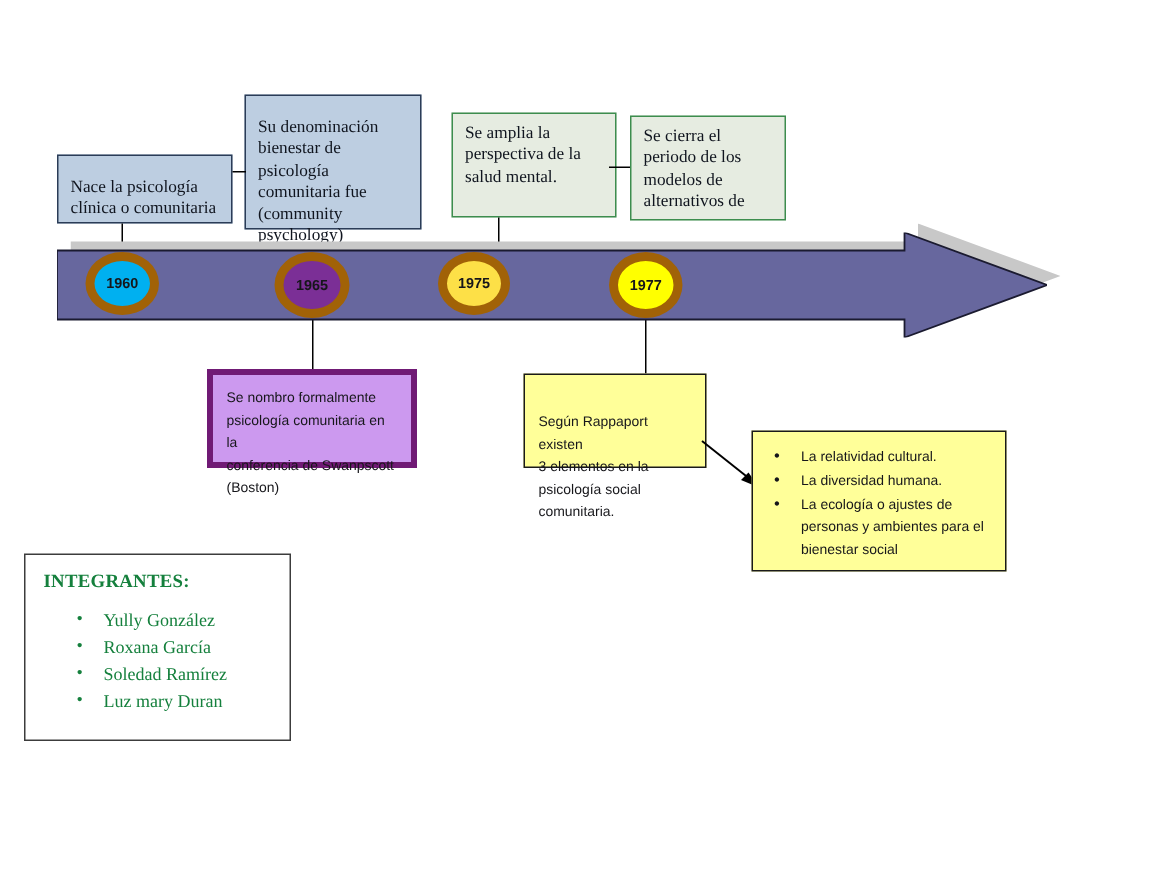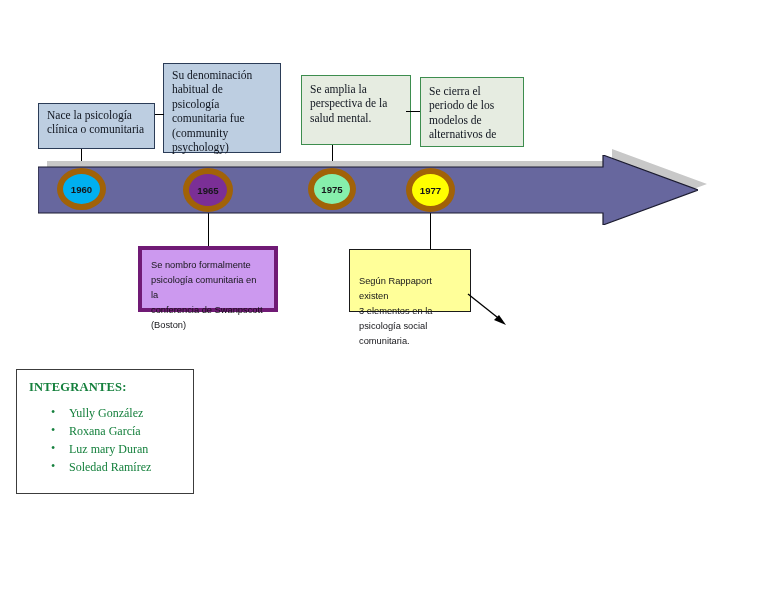--- a/index.html
+++ b/index.html
@@ -21,21 +21,21 @@
     position: absolute;
     box-sizing: border-box;
     line-height: 1.26;
   }
   .box-blue {
     background: #bdcee1;
     border: 1px solid #2b3c57;
     font-family: "Liberation Serif", serif;
     font-size: 11.5px;
     color: #10151f;
-    padding: 4px 8px;
+    padding: 14px 8px;
   }
   .box-green {
     background: #e6ece1;
     border: 1px solid #3d8d4e;
     font-family: "Liberation Serif", serif;
     font-size: 11.5px;
     color: #10151f;
     padding: 6px 8px;
   }
   .box-purple {
@@ -161,21 +161,21 @@
 
 <div id="canvas">
 
   <div class="box box-blue" id="box-nace" style="left:38px; top:103px; width:117px; height:46px;">
     <p>Nace la psicología</p>
     <p>clínica o  comunitaria</p>
   </div>
 
   <div class="box box-blue" id="box-denominacion" style="left:163px; top:63px; width:118px; height:90px;">
     <p>Su denominación</p>
-    <p>habitual de psicología</p>
+    <p>bienestar de psicología</p>
     <p>comunitaria fue</p>
     <p>(community</p>
     <p>psychology)</p>
   </div>
 
   <div class="box box-green" id="box-perspectiva" style="left:301px; top:75px; width:110px; height:70px;">
     <p>Se amplia la</p>
     <p>perspectiva de la</p>
     <p>salud mental.</p>
   </div>
@@ -207,21 +207,21 @@
       <polygon points="0,12 565,12 565,0 660,35 565,70 565,58 0,58" fill="#67679e" stroke="#1b1b30" stroke-width="1.2"></polygon>
     </svg>
   </div>
 
   <div class="year" id="year-1960" style="left:57px; top:168px; width:49px; height:42px; background:#00b0f0;">
     <span>1960</span>
   </div>
   <div class="year" id="year-1965" style="left:183px; top:168px; width:50px; height:44px; background:#7b2f96;">
     <span>1965</span>
   </div>
-  <div class="year" id="year-1975" style="left:308px; top:168px; width:48px; height:42px; background:#86efac;">
+  <div class="year" id="year-1975" style="left:292px; top:168px; width:48px; height:42px; background:#fde047;">
     <span>1975</span>
   </div>
   <div class="year" id="year-1977" style="left:406px; top:168px; width:49px; height:44px; background:#ffff00;">
     <span>1977</span>
   </div>
 
   <div class="box box-purple" id="box-swanpscott" style="left:138px; top:246px; width:140px; height:66px;">
     <p>Se nombro formalmente</p>
     <p>psicología comunitaria en la</p>
     <p>conferencia de Swanpscott</p>
@@ -233,24 +233,31 @@
     <p>3 elementos en la</p>
     <p>psicología social</p>
     <p>comunitaria.</p>
   </div>
 
   <svg style="position:absolute; left:466px; top:292px; width:44px; height:36px;" viewBox="0 0 44 36">
     <line x1="2" y1="2" x2="36" y2="29" stroke="#000000" stroke-width="1.3"></line>
     <polygon points="40,33 28,28 33,23" fill="#000000"></polygon>
   </svg>
 
+  <div class="box box-yellow" id="outcomes-box" style="left:501px; top:287px; width:170px; height:94px; padding:9px 6px;">
+    <ul class="blist">
+      <li>La relatividad cultural.</li>
+      <li>La diversidad humana.</li>
+      <li>La ecología o ajustes de personas y ambientes para el bienestar social</li>
+    </ul>
+  </div>
 
   <div class="box box-plain" id="integrantes-panel">
     <div id="integrantes-title">INTEGRANTES:</div>
     <ul class="blist">
       <li>Yully González</li>
       <li>Roxana García</li>
+      <li>Soledad Ramírez</li>
       <li>Luz mary Duran</li>
-      <li>Soledad Ramírez</li>
     </ul>
   </div>
 
 </div>
 
 </body></html>

